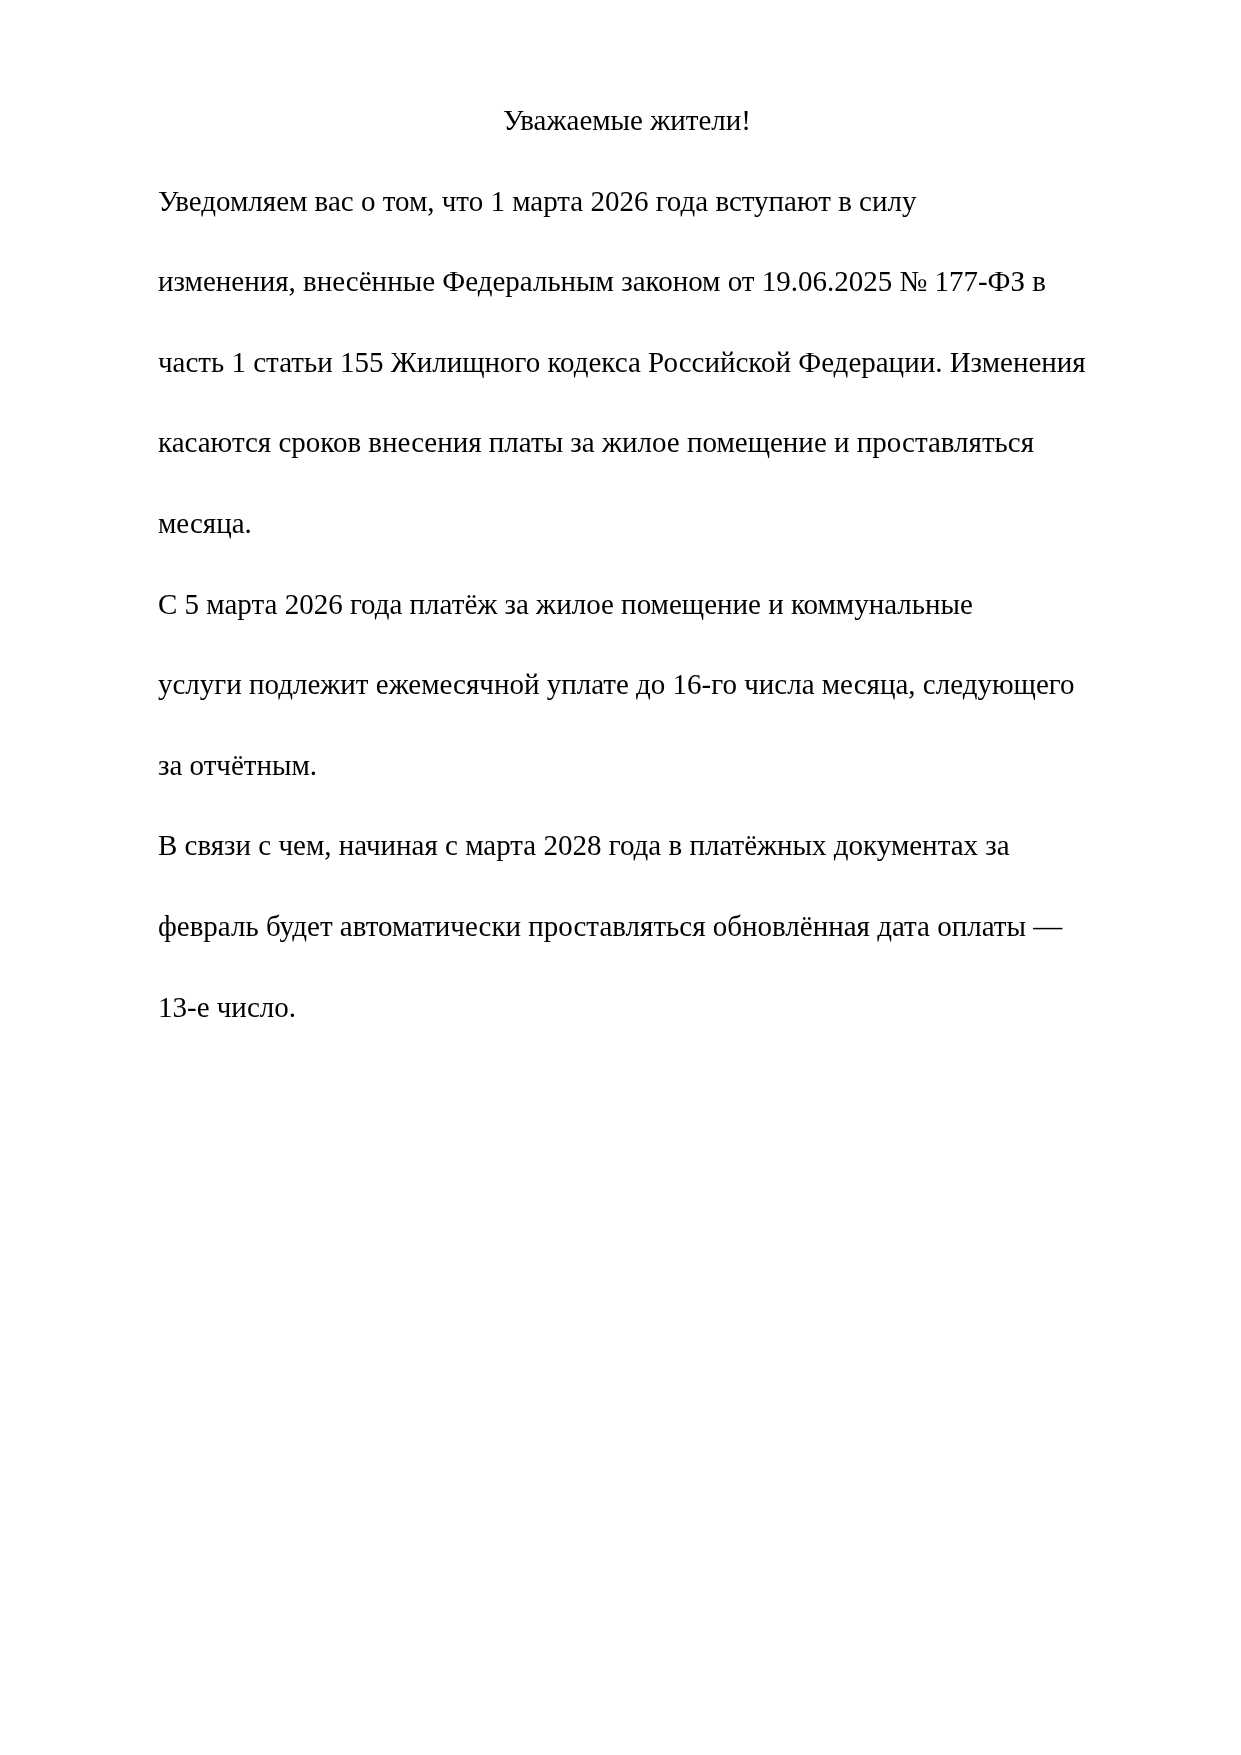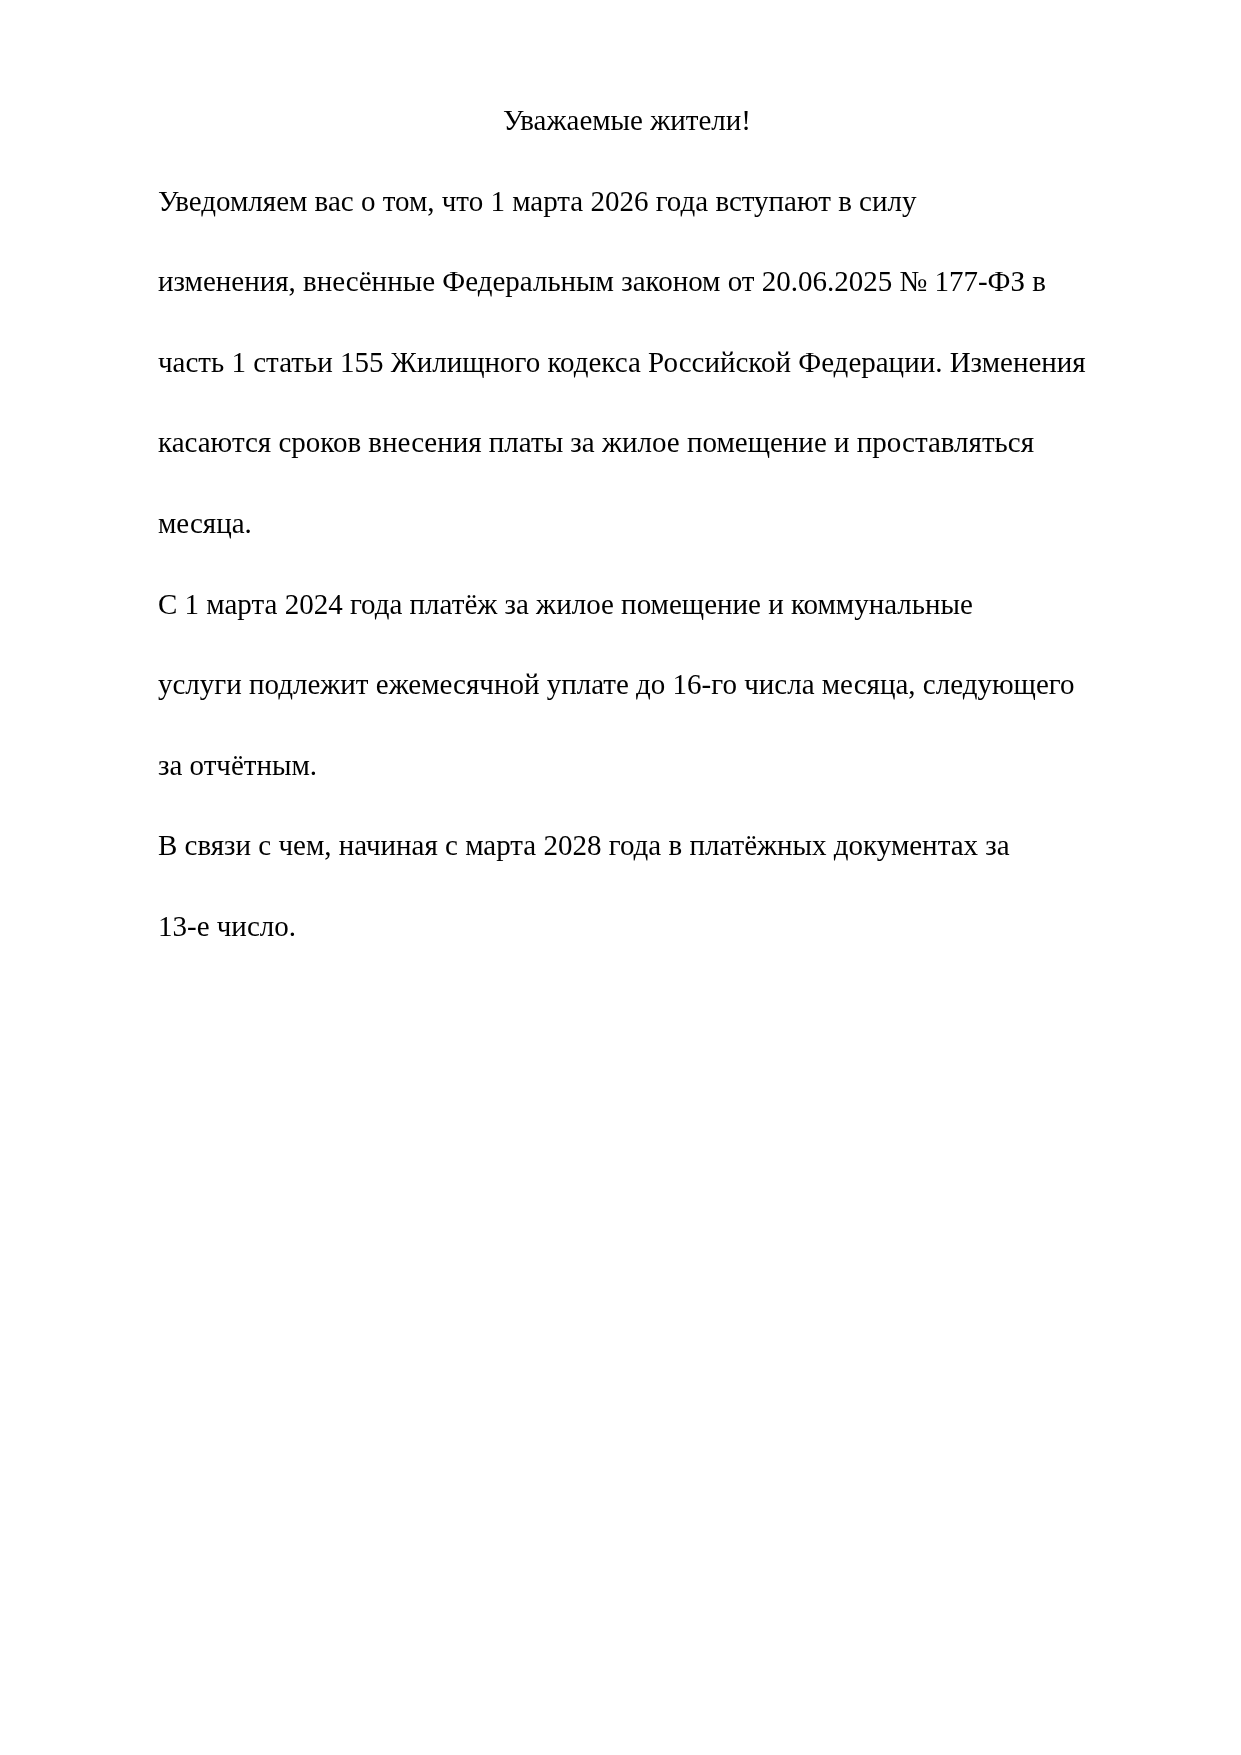--- a/index.html
+++ b/index.html
@@ -34,30 +34,31 @@
 </style>
 </head>
 <body>
 
 <div class="page">
 
   <div class="doc-title">Уважаемые жители!</div>
 
   <div class="doc-paragraph">
     <div class="doc-line">Уведомляем вас о том, что 1 марта 2026 года вступают в силу</div>
-    <div class="doc-line">изменения, внесённые Федеральным законом от 20.06.2025 № 177-ФЗ в</div>
+    <div class="doc-line">изменения, внесённые Федеральным законом от 19.06.2025 № 177-ФЗ в</div>
     <div class="doc-line">часть 1 статьи 155 Жилищного кодекса Российской Федерации. Изменения</div>
     <div class="doc-line">касаются сроков внесения платы за жилое помещение и проставляться</div>
     <div class="doc-line">месяца.</div>
   </div>
 
   <div class="doc-paragraph">
-    <div class="doc-line">С 1 марта 2024 года платёж за жилое помещение и коммунальные</div>
+    <div class="doc-line">С 5 марта 2026 года платёж за жилое помещение и коммунальные</div>
     <div class="doc-line">услуги подлежит ежемесячной уплате до 16-го числа месяца, следующего</div>
     <div class="doc-line">за отчётным.</div>
   </div>
 
   <div class="doc-paragraph">
     <div class="doc-line">В связи с чем, начиная с марта 2028 года в платёжных документах за</div>
+    <div class="doc-line">февраль будет автоматически проставляться обновлённая дата оплаты —</div>
     <div class="doc-line">13-е число.</div>
   </div>
 
 </div>
 
 </body></html>

